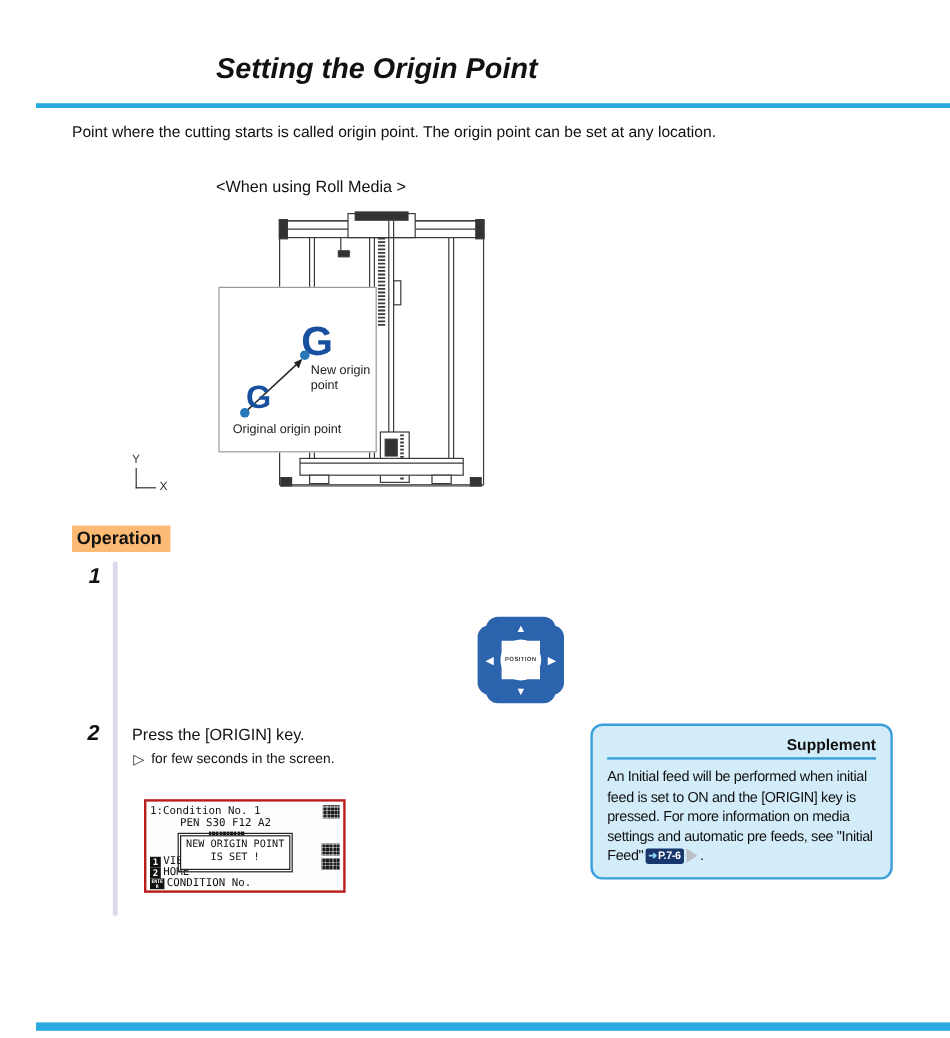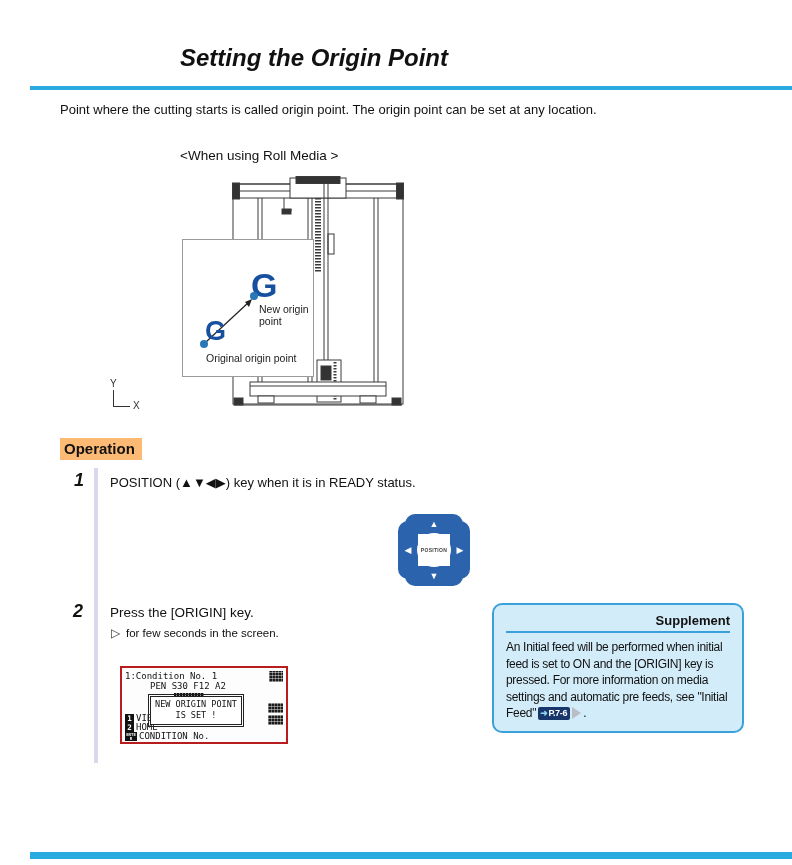--- a/index.html
+++ b/index.html
@@ -21,21 +21,21 @@
                border:1px solid #9a9a9a;z-index:2;}
   .g-big{position:absolute;left:68px;top:26px;font-size:34px;font-weight:bold;color:#17509e;
          font-family:"Liberation Sans",sans-serif;}
   .g-small{position:absolute;left:22px;top:76px;font-size:27px;font-weight:bold;color:#17509e;}
   .dot{position:absolute;width:8px;height:8px;border-radius:50%;background:#2878b8;}
   .dot-new{left:67px;top:52px;}
   .dot-orig{left:17px;top:100px;}
   .arrow-svg{position:absolute;left:0;top:0;}
   .lbl{position:absolute;font-size:10.5px;line-height:12px;color:#222;}
   .lbl-new{left:76px;top:63px;}
-  .lbl-orig{left:23px;top:112px;white-space:nowrap;text-align:center;}
+  .lbl-orig{left:11px;top:112px;white-space:nowrap;text-align:center;}
   .axis{position:absolute;left:108px;top:382px;width:40px;height:34px;font-size:10px;color:#333;}
   .axis .y{position:absolute;left:2px;top:-4px;}
   .axis .corner{position:absolute;left:5px;top:8px;width:16px;height:16px;
                 border-left:1.5px solid #333;border-bottom:1.5px solid #333;}
   .axis .x{position:absolute;left:25px;top:18px;}
 
   
   .op-heading{position:absolute;left:60px;top:438px;background:#fdba74;font-size:15px;
               font-weight:bold;padding:2px 7px 3px 4px;}
   .step-rail{position:absolute;left:94px;top:468px;width:4px;height:295px;background:#dcd8ec;}
@@ -165,21 +165,20 @@
     <span class="y">Y</span>
     <span class="corner"></span>
     <span class="x">X</span>
   </div>
 
   <div class="op-heading">Operation</div>
   <div class="step-rail"></div>
 
   <div class="step-num step1-num">1</div>
   <div class="step-text step1-text">
-    <div>POSITION (▲▼◀▶) key when it is in READY status.</div>
   </div>
 
   <div class="dpad">
     <div class="petal petal-h petal-up">▲</div>
     <div class="petal petal-h petal-down">▼</div>
     <div class="petal petal-v petal-left">
         <span>◀</span>
       </div>
     <div class="petal petal-v petal-right">
         <span>▶</span>

